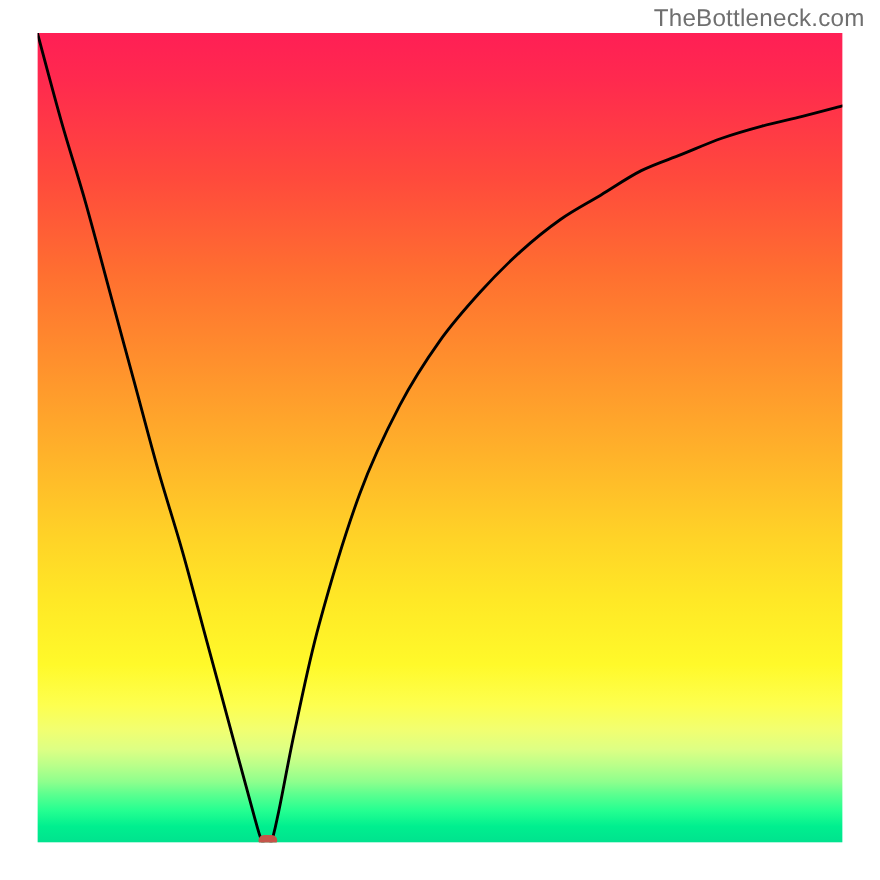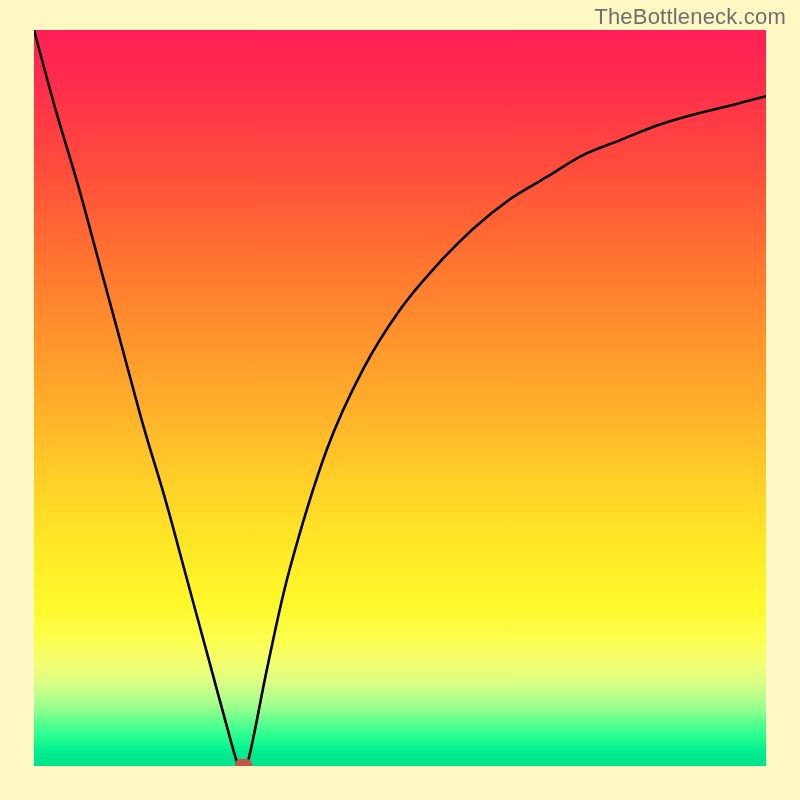--- a/index.html
+++ b/index.html
@@ -8,21 +8,21 @@
     width: 800px;
     height: 800px;
     background: #000;
     overflow: hidden;
     font-family: Arial, Helvetica, sans-serif;
   }
   .frame {
     position: relative;
     width: 800px;
     height: 800px;
-    background: #fef9c3;
+    background: #ffffff;
   }
   .watermark {
     position: absolute;
     top: 4px;
     right: 14px;
     color: #6f6f6f;
     font-size: 22px;
     letter-spacing: 0.2px;
     z-index: 20;
     font-weight: 500;

